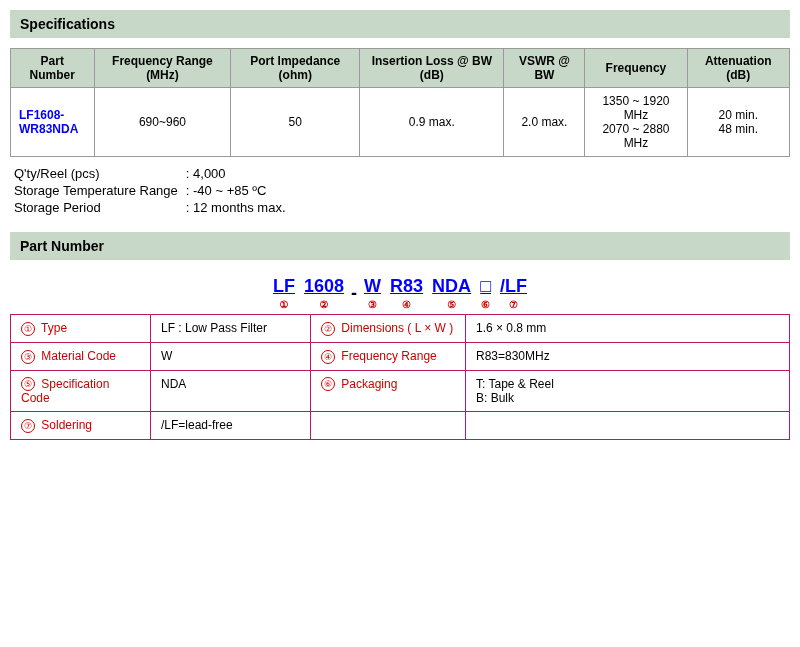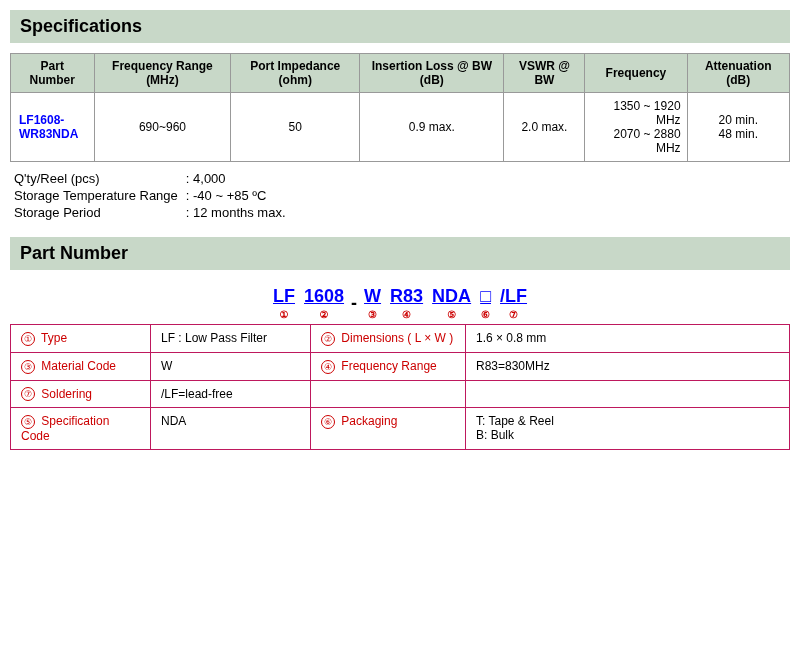--- a/index.html
+++ b/index.html
@@ -10,21 +10,21 @@
       color: #000;
       padding: 10px;
       width: 800px;
     }
 
     
     .section-header {
       background: #c8d8c8;
       padding: 6px 10px;
       font-weight: bold;
-      font-size: 18px;
+      font-size: 14px;
       margin-bottom: 10px;
     }
 
     
     .spec-table {
       width: 100%;
       border-collapse: collapse;
       margin-bottom: 8px;
       font-size: 12px;
     }
@@ -41,21 +41,21 @@
       padding: 20px 8px;
       text-align: center;
       vertical-align: middle;
     }
     .spec-table td.part-number {
       color: #00f;
       font-weight: bold;
       text-align: left;
     }
     .spec-table td.freq-cells {
-      text-align: right;
+      text-align: center;
       padding: 3px 6px;
     }
 
     
     .info-block {
       margin: 8px 0 16px 0;
       font-size: 13px;
     }
     .info-block table {
       border-collapse: collapse;
@@ -262,31 +262,31 @@
           <span class="circle-red">③</span> Material Code
         </td>
         <td class="value-cell">W</td>
         <td class="label-cell2">
           <span class="circle-red">④</span> Frequency Range
         </td>
         <td class="value-cell2">R83=830MHz</td>
       </tr>
       <tr>
         <td class="label-cell">
+          <span class="circle-red">⑤</span> Specification Code
+        </td>
+        <td class="value-cell">NDA</td>
+        <td class="label-cell2">
+          <span class="circle-red">⑥</span> Packaging
+        </td>
+        <td class="value-cell2">T: Tape &amp; Reel<br>B: Bulk</td>
+      </tr>
+      <tr>
+        <td class="label-cell">
           <span class="circle-red">⑦</span> Soldering
         </td>
         <td class="value-cell">/LF=lead-free</td>
         <td class="label-cell2"></td>
         <td class="value-cell2"></td>
       </tr>
-      <tr>
-        <td class="label-cell">
-          <span class="circle-red">⑤</span> Specification Code
-        </td>
-        <td class="value-cell">NDA</td>
-        <td class="label-cell2">
-          <span class="circle-red">⑥</span> Packaging
-        </td>
-        <td class="value-cell2">T: Tape &amp; Reel<br>B: Bulk</td>
-      </tr>
     </tbody>
   </table>
 </div>
 
 </body></html>

